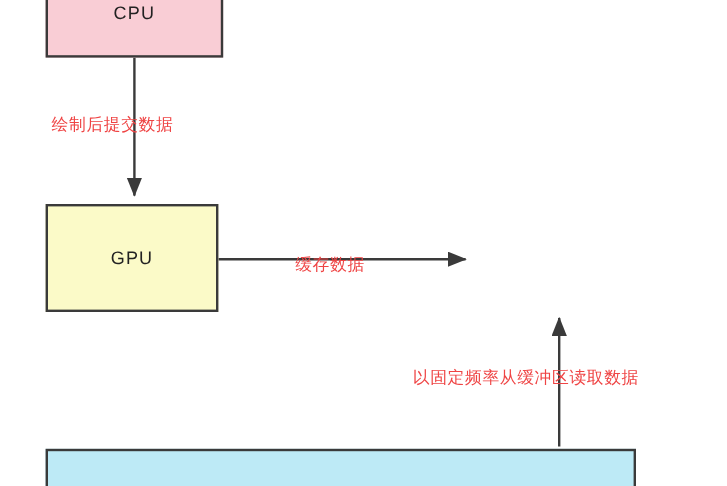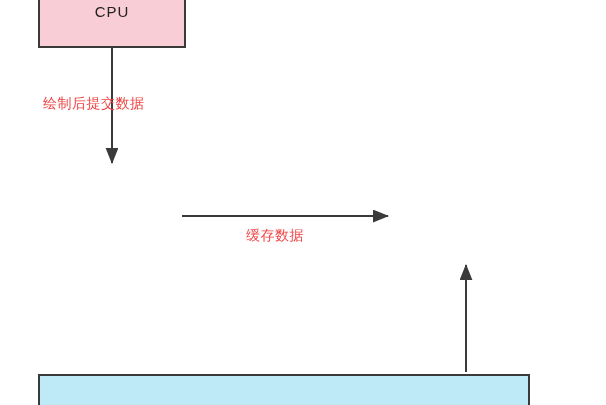--- a/index.html
+++ b/index.html
@@ -71,24 +71,28 @@
     </defs>
     <line x1="112" y1="48" x2="112" y2="163" stroke="#3a3a3a" stroke-width="2" marker-end="url(#ah)"></line>
     <line x1="182" y1="216" x2="388" y2="216" stroke="#3a3a3a" stroke-width="2" marker-end="url(#ah)"></line>
     <line x1="466" y1="372" x2="466" y2="265" stroke="#3a3a3a" stroke-width="2" marker-end="url(#ah)"></line>
   </svg>
 
   <div class="node cpu" style="left:38px; top:-26px; width:148px; height:74px;">
     <span>CPU</span>
   </div>
 
+  <div class="node gpu" style="left:38px; top:170px; width:144px; height:90px;">
+    <span>GPU</span>
+  </div>
 
 
   <div class="node display" style="left:38px; top:374px; width:492px; height:54px;">
     <span></span>
   </div>
 
   <div class="edge-label" style="left:43px; top:95px;">绘制后提交数据</div>
 
-  <div class="edge-label" style="left:246px; top:227px;">缓存数据</div>
+  <div class="edge-label" style="left:246px; top:212px;">缓存数据</div>
 
+  <div class="edge-label" style="left:344px; top:306px;">以固定频率从缓冲区读取数据</div>
 
 </div>
 
 </body></html>

